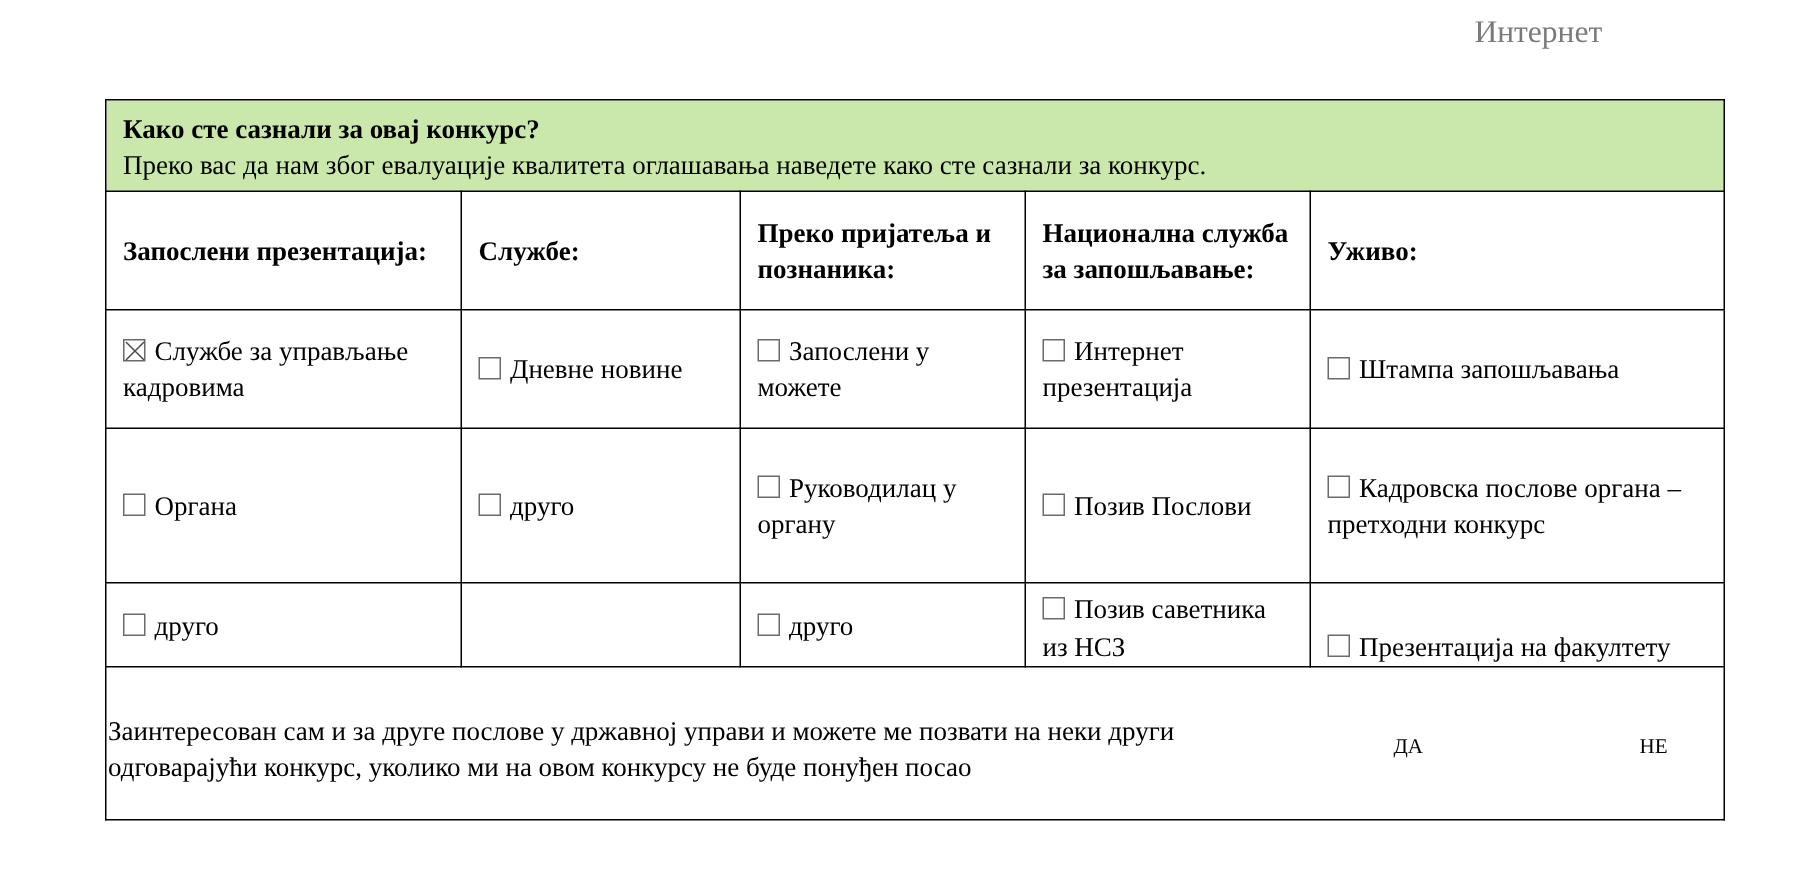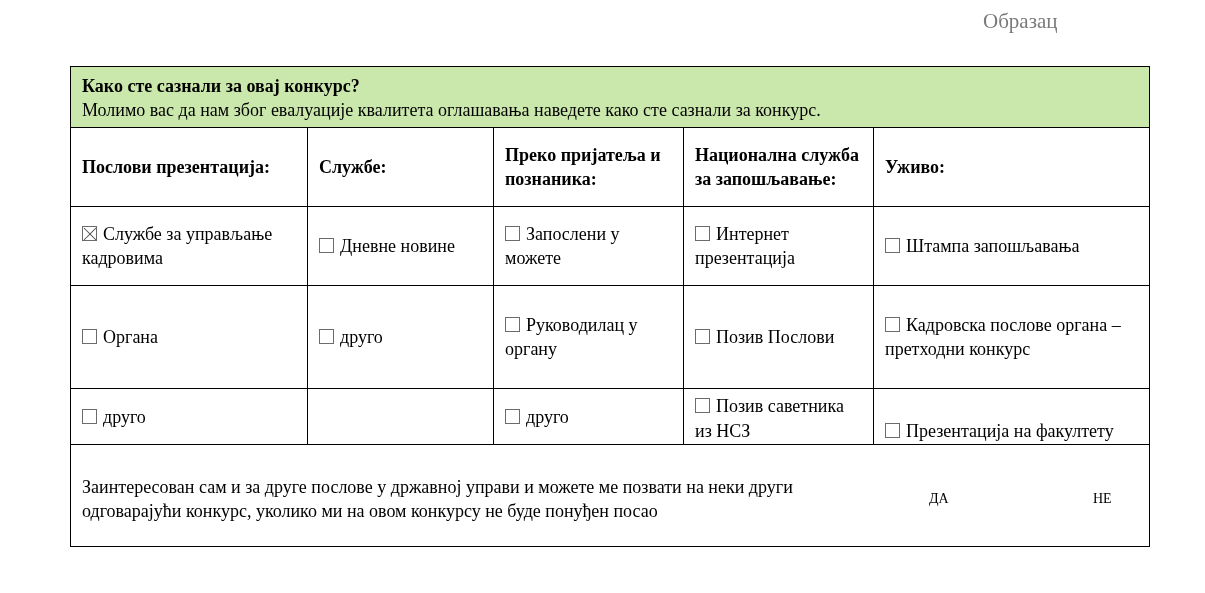--- a/index.html
+++ b/index.html
@@ -86,21 +86,21 @@
     .interest-cell {
       height: 101px;
       padding: 0 !important;
     }
     .interest-wrap {
       position: relative;
       height: 101px;
     }
     .interest-text {
       position: absolute;
-      left: 11px;
+      left: 1px;
       top: 30px;
       width: 790px;
       font-size: 18px;
       line-height: 24px;
     }
     .yes-label {
       position: absolute;
       left: 858px;
       top: 42px;
       font-size: 14px;
@@ -108,39 +108,39 @@
     .no-label {
       position: absolute;
       left: 1022px;
       top: 42px;
       font-size: 14px;
     }
   </style>
 </head>
 <body>
 
-<div class="form-label">Образац</div>
+<div class="form-label">Интернет</div>
 
 <table class="form-table">
   <colgroup>
     <col style="width:237px">
     <col style="width:186px">
     <col style="width:190px">
     <col style="width:190px">
     <col style="width:276px">
   </colgroup>
   <tbody>
       <tr>
     <td class="intro-cell" colspan="5">
       <span class="intro-title">Како сте сазнали за овај конкурс?</span>
-      <span class="intro-text">Молимо вас да нам због евалуације квалитета оглашавања наведете како сте сазнали за конкурс.</span>
+      <span class="intro-text">Преко вас да нам због евалуације квалитета оглашавања наведете како сте сазнали за конкурс.</span>
     </td>
   </tr>
   <tr class="head-row">
-    <td>Послови презентација:</td>
+    <td>Запослени презентација:</td>
     <td>Службе:</td>
     <td>Преко пријатеља и познаника:</td>
     <td>Национална служба за запошљавање:</td>
     <td>Уживо:</td>
   </tr>
   <tr class="row-1">
     <td><span class="checkbox checked"></span><span>Службе за управљање кадровима</span></td>
     <td><span class="checkbox"></span><span>Дневне новине</span></td>
     <td><span class="checkbox"></span><span>Запослени у можете</span></td>
     <td><span class="checkbox"></span><span>Интернет презентација</span></td>

